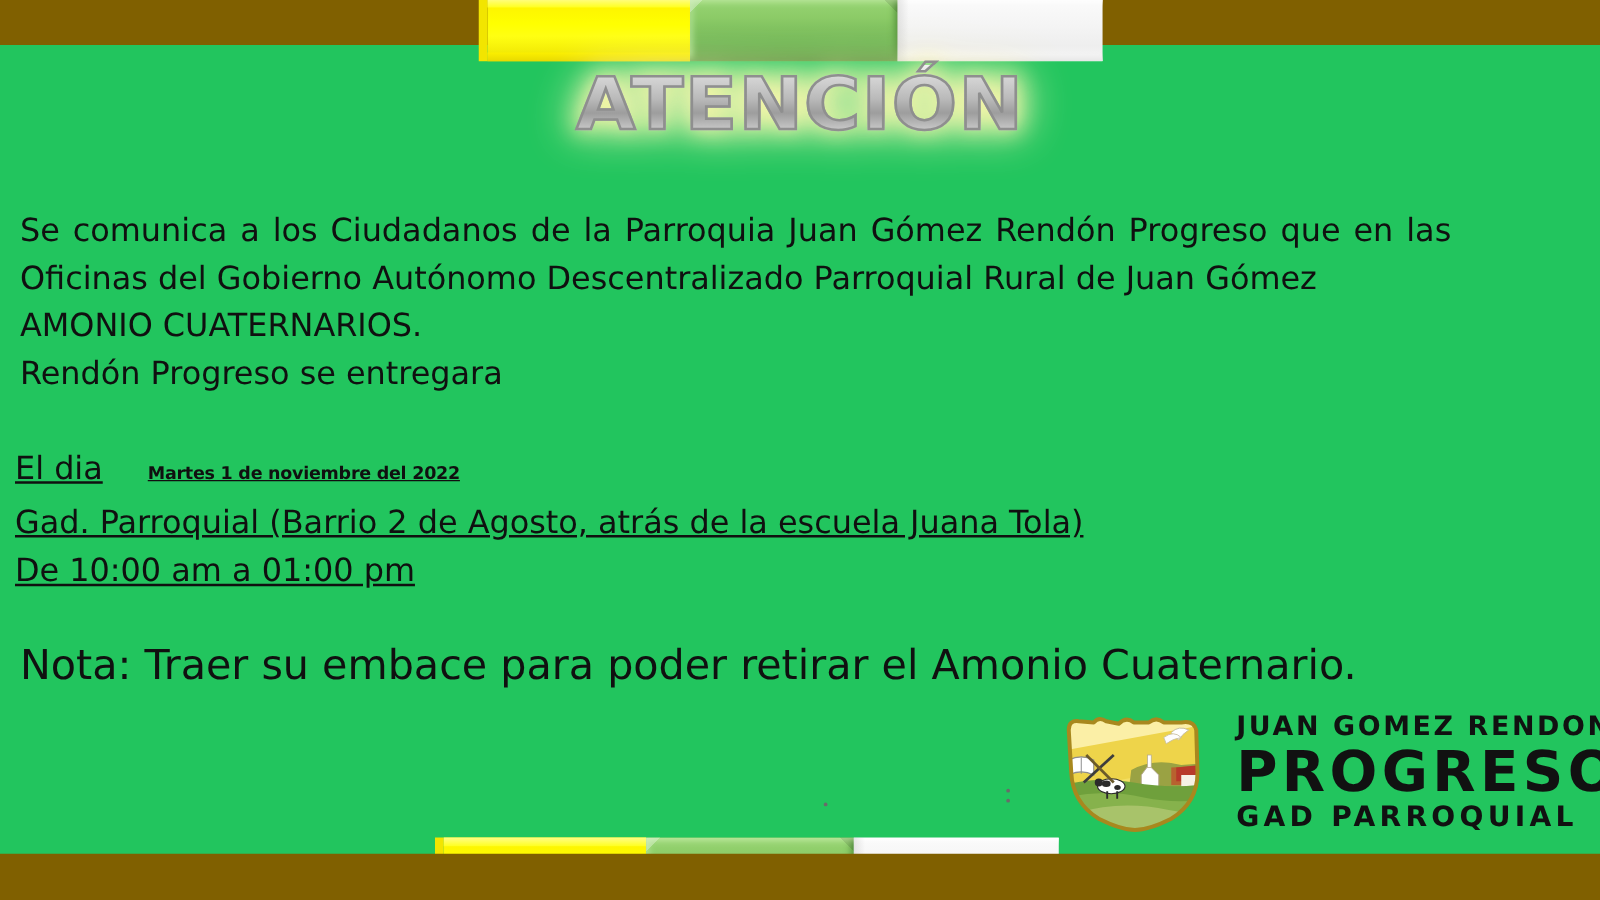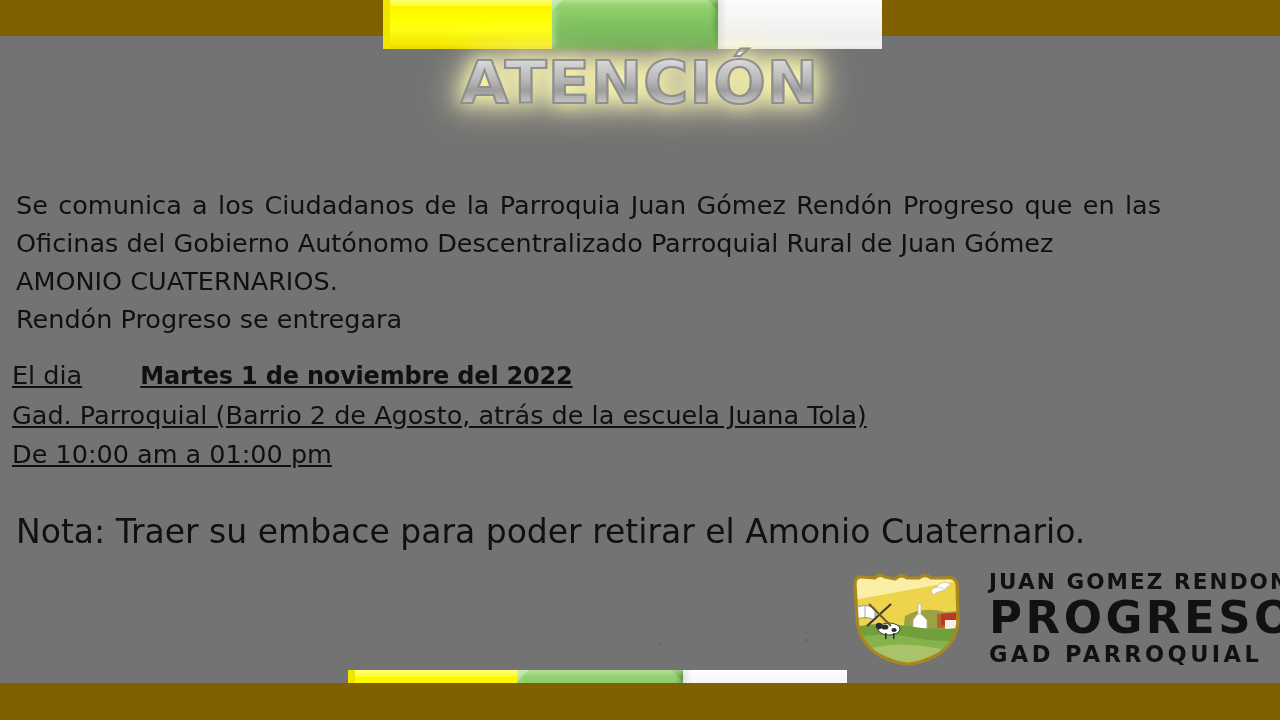--- a/index.html
+++ b/index.html
@@ -8,21 +8,21 @@
     padding: 0;
     background: #ffffff;
   }
   body {
     font-family: "Liberation Sans", sans-serif;
   }
   #slide {
     position: relative;
     width: 1280px;
     height: 720px;
-    background: #737373;
+    background: #22c55e;
     overflow: hidden;
   }
 
   
   .band {
     position: absolute;
     left: 0;
     width: 1280px;
     height: 36px;
     background: #806000;
@@ -113,21 +113,20 @@
   
   .body-text {
     position: absolute;
     left: 16px;
     top: 166px;
     width: 1145px;
     font-family: "DejaVu Sans", sans-serif;
     font-size: 25.5px;
     line-height: 38px;
     color: #101010;
-    margin-top: 20px;
   }
   .para-justified {
     text-align: justify;
     text-justify: inter-word;
     margin: 0;
   }
   .plain-line { margin: 0; text-align: left; }
 
   .block-mid {
     position: absolute;
@@ -136,22 +135,22 @@
     font-family: "DejaVu Sans", sans-serif;
     font-size: 25.5px;
     line-height: 39px;
     color: #101010;
     text-decoration: underline;
   }
   .row-day { display: flex; align-items: baseline; }
   .row-day .lbl { white-space: pre; }
   .row-day .date-value {
     font-weight: bold;
-    font-size: 24px;
-    margin-left: 58px;
+    font-size: 14px;
+    margin-left: 36px;
     letter-spacing: -0.2px;
   }
 
   .note-line {
     position: absolute;
     left: 16px;
     top: 515px;
     font-family: "DejaVu Sans", sans-serif;
     font-size: 33px;
     line-height: 34px;

